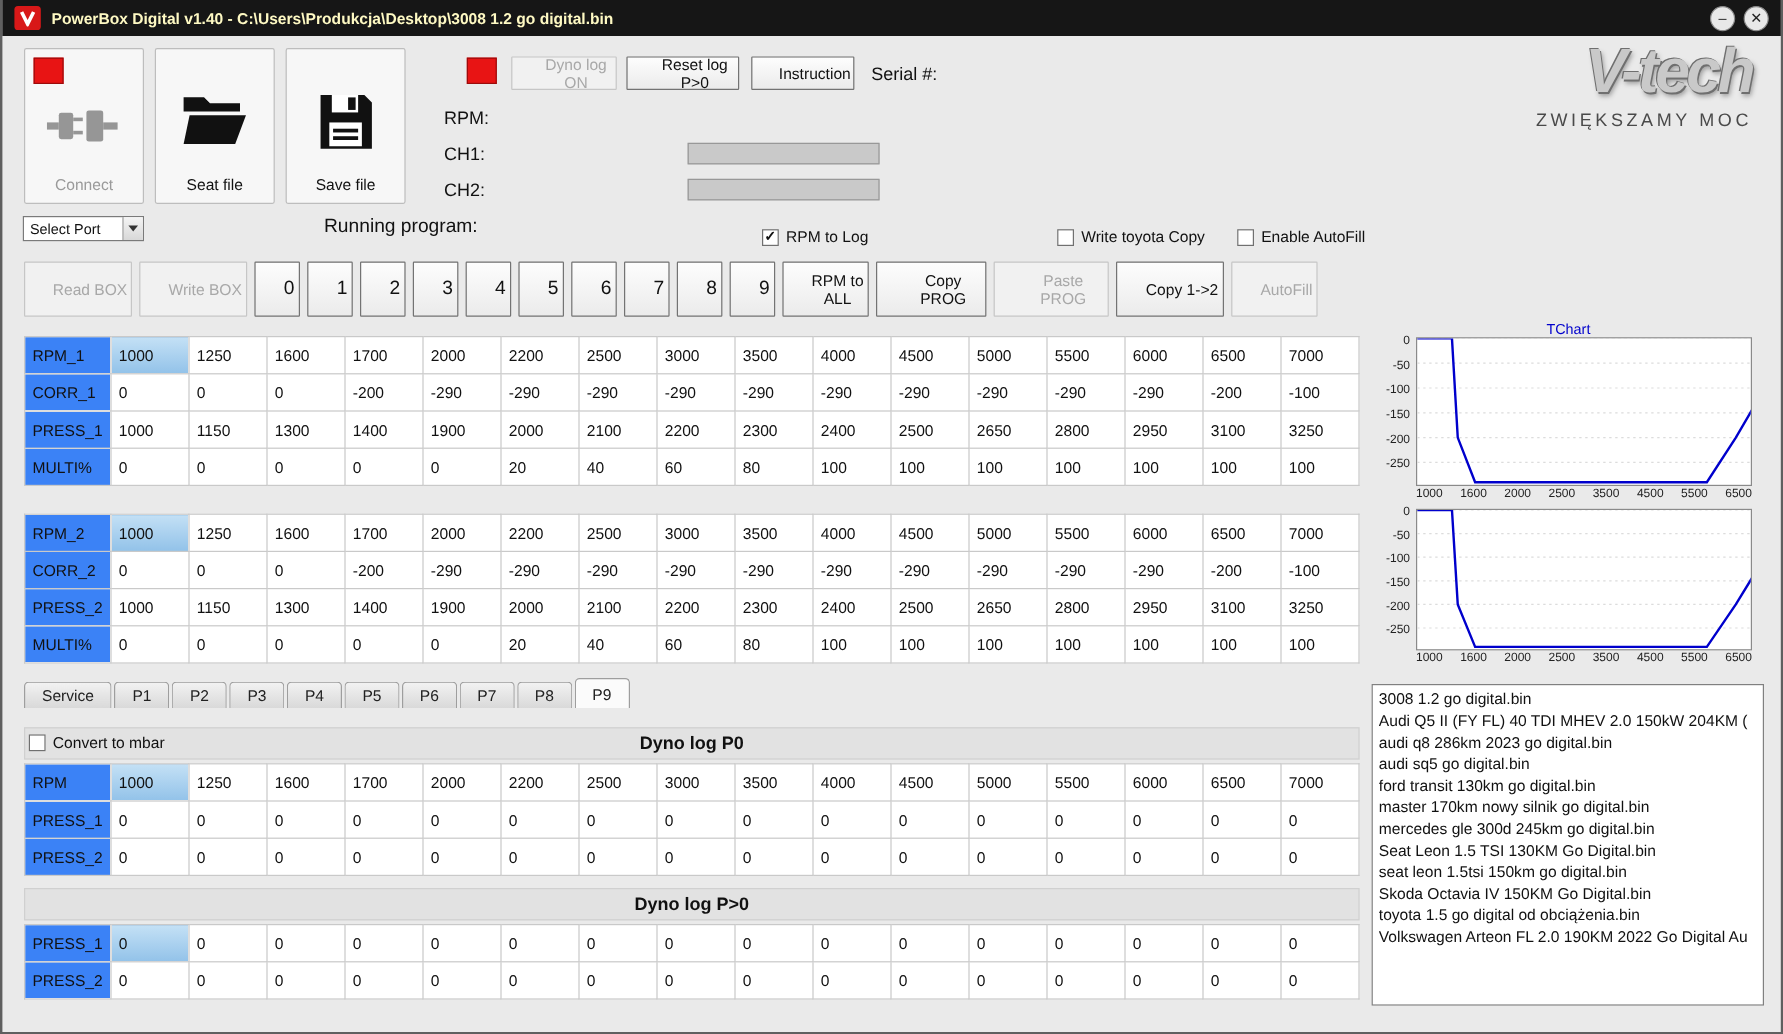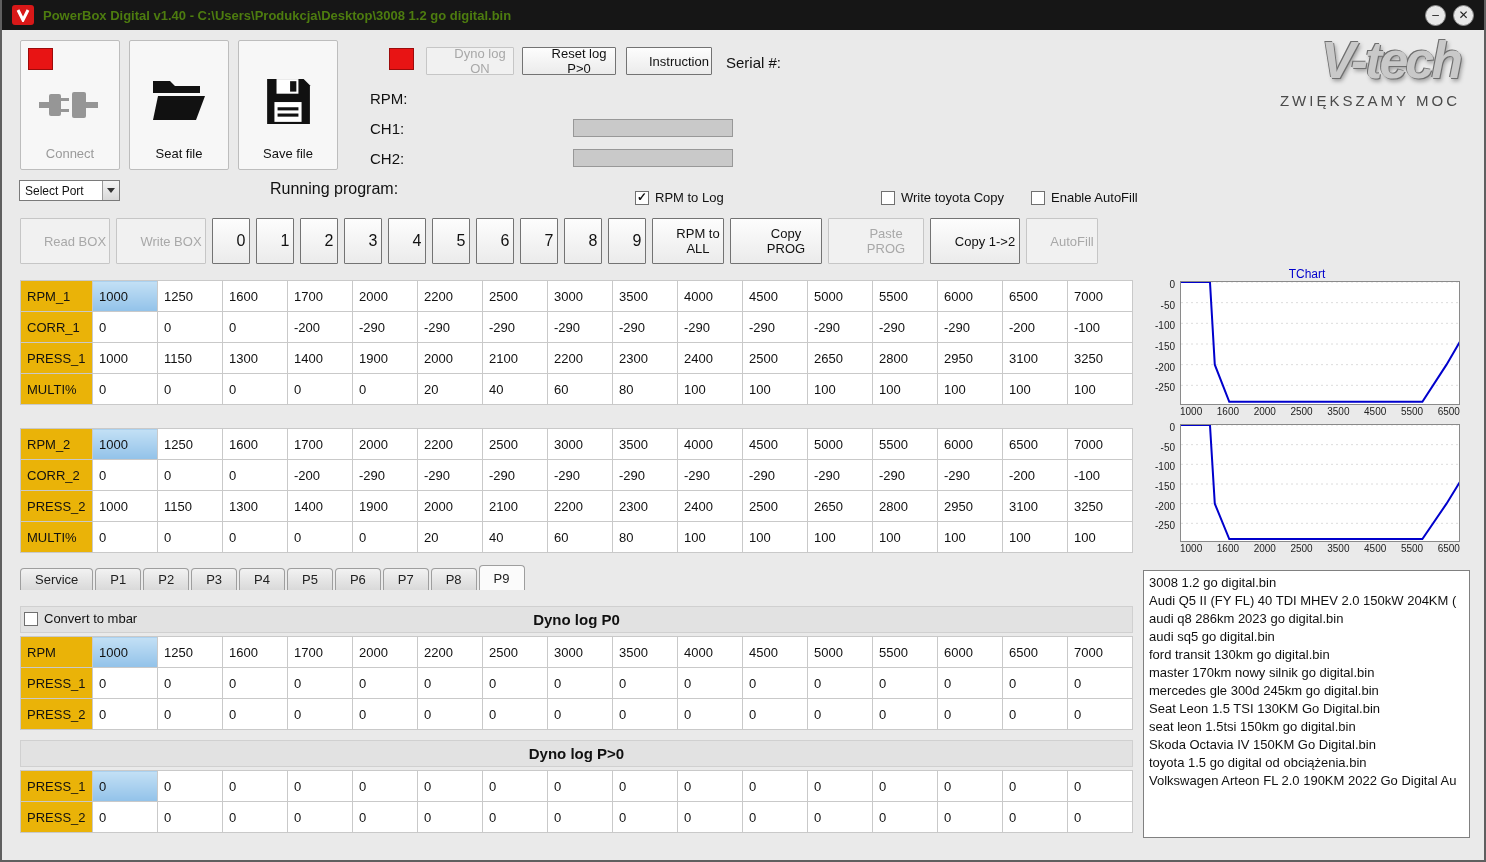--- a/index.html
+++ b/index.html
@@ -3,21 +3,21 @@
 <meta charset="utf-8">
 <style>
   * { box-sizing: border-box; margin: 0; padding: 0; }
   html, body { width: 1486px; height: 862px; }
   body { font-family: "Liberation Sans", sans-serif; background: #eaeaea; overflow: hidden; }
   .window { position: relative; width: 1486px; height: 862px; border: 2px solid #5f5f5f; border-top: none; background: #eaeaea; }
 
   
   .titlebar { position: absolute; top: 0; left: 0; width: 100%; height: 30px; background: #161616; display: flex; align-items: center; padding: 0 10px; gap: 9px; }
   .title-logo { width: 22px; height: 20px; background: #d81818; border-radius: 3px; display: flex; align-items: center; justify-content: center; flex: 0 0 auto; }
-  .title-text { color: #4d7c0f; font-size: 13px; font-weight: bold; white-space: nowrap; }
+  .title-text { color: #fef9c3; font-size: 13px; font-weight: bold; white-space: nowrap; }
   .win-controls { margin-left: auto; display: flex; gap: 7px; }
   .win-btn { width: 21px; height: 21px; border-radius: 50%; background: #e8e8e8; border: 1px solid #8a8a8a; color: #222; display: flex; align-items: center; justify-content: center; font-size: 12px; line-height: 1; cursor: default; }
 
   
   .tool-btn { position: absolute; top: 40px; width: 100px; height: 130px; background: #f7f7f7; border: 1px solid #bdbdbd; border-radius: 2px; font-size: 13px; color: #111; }
   #connect { left: 18px; color: #9a9a9a; }
   #openfile { left: 127px; }
   #savefile { left: 236px; }
   .tool-label { position: absolute; bottom: 8px; left: 0; width: 100%; text-align: center; }
   .tool-icon { position: absolute; top: 36px; left: 50%; transform: translateX(-50%); }
@@ -57,21 +57,21 @@
 
   
   #action-row { position: absolute; left: 18px; top: 218px; height: 46px; display: flex; gap: 6px; }
   #action-row .btn { height: 46px; }
   .w90 { width: 90px; } .w88 { width: 72px; } .w92 { width: 92px; } .w96 { width: 96px; }
   .digit { width: 38px; font-size: 16px; }
 
   
   table.grid { border-collapse: collapse; table-layout: fixed; position: absolute; background: #fff; }
   .grid td { border: 1px solid #c9c9c9; height: 31px; padding: 0 6px; font-size: 13px; background: #fff; color: #111; overflow: hidden; white-space: nowrap; }
-  .grid td.rowhead { background: #eab308; }
+  .grid td.rowhead { background: #3b82f6; }
   .grid td.sel { background: linear-gradient(#c3e0f5, #92c2e9); }
   .c-head { width: 72px; } .c-data { width: 65px; }
   #table1 { left: 18px; top: 280px; }
   #table2 { left: 18px; top: 428px; }
   #table-p0 { left: 18px; top: 636px; }
   #table-pgt0 { left: 18px; top: 770px; }
 
   
   #tabs { position: absolute; left: 18px; top: 565px; display: flex; align-items: flex-end; height: 25px; }
   .tab { height: 22px; padding: 0 14px; display: flex; align-items: center; font-size: 13px; color: #222; background: linear-gradient(#f2f2f2, #d9d9d9); border: 1px solid #9e9e9e; border-bottom: none; border-radius: 4px 4px 0 0; margin-right: 2px; cursor: default; }

